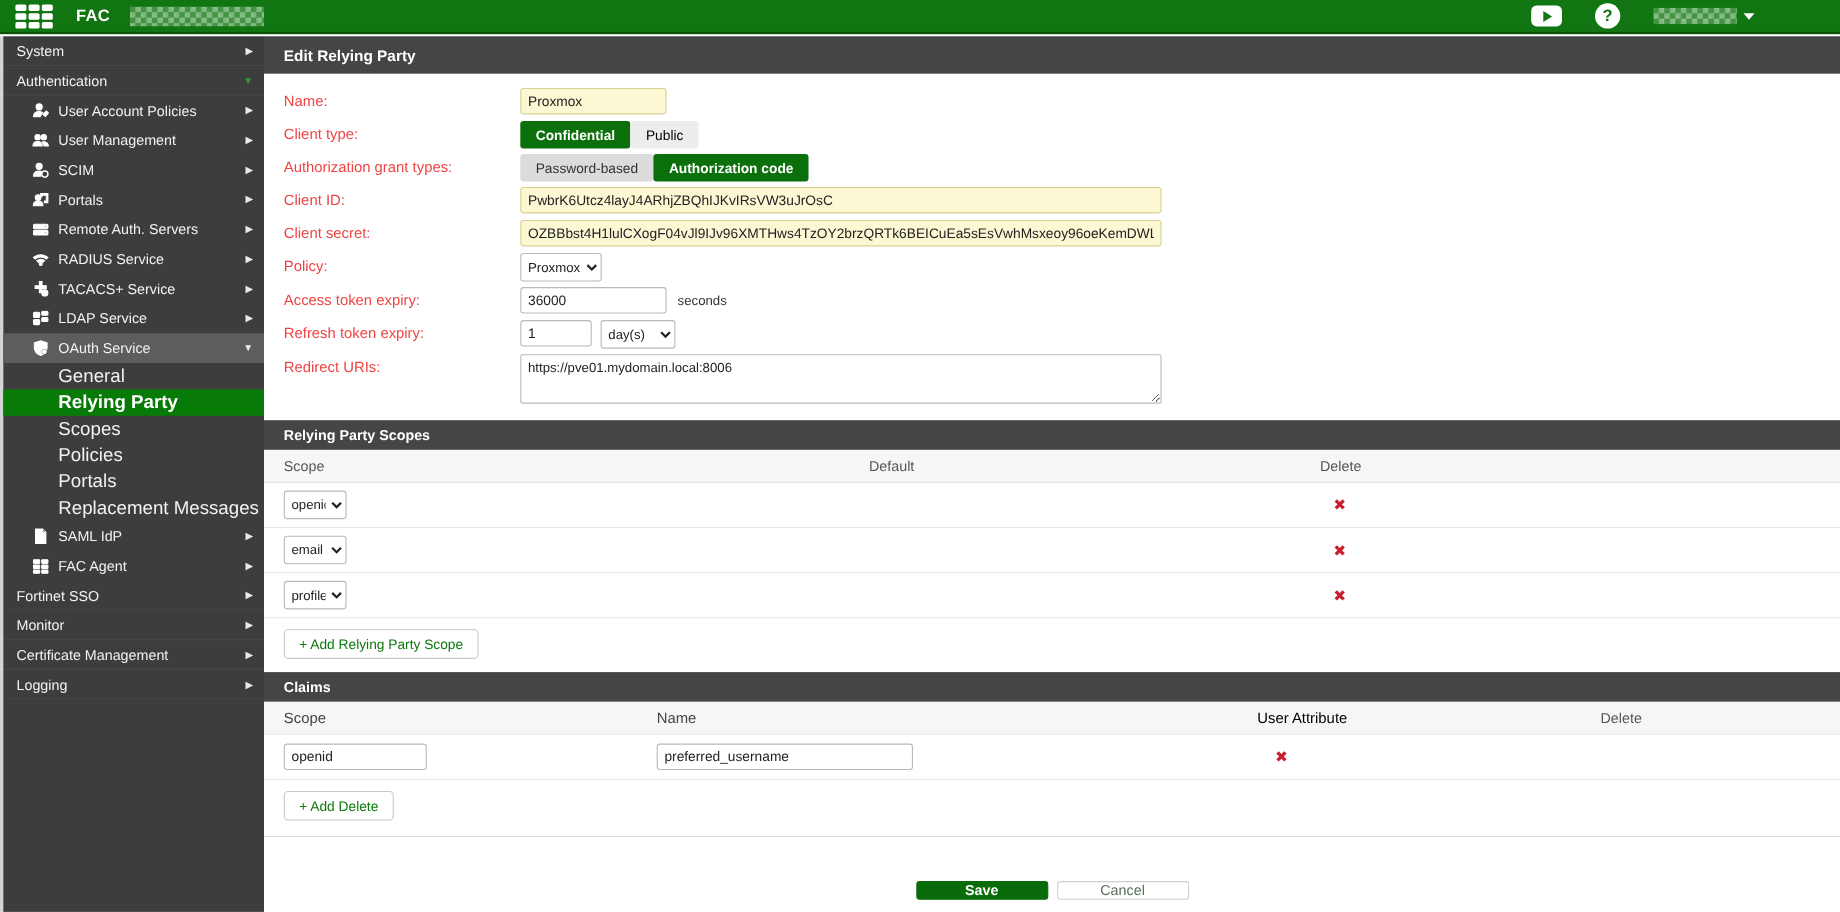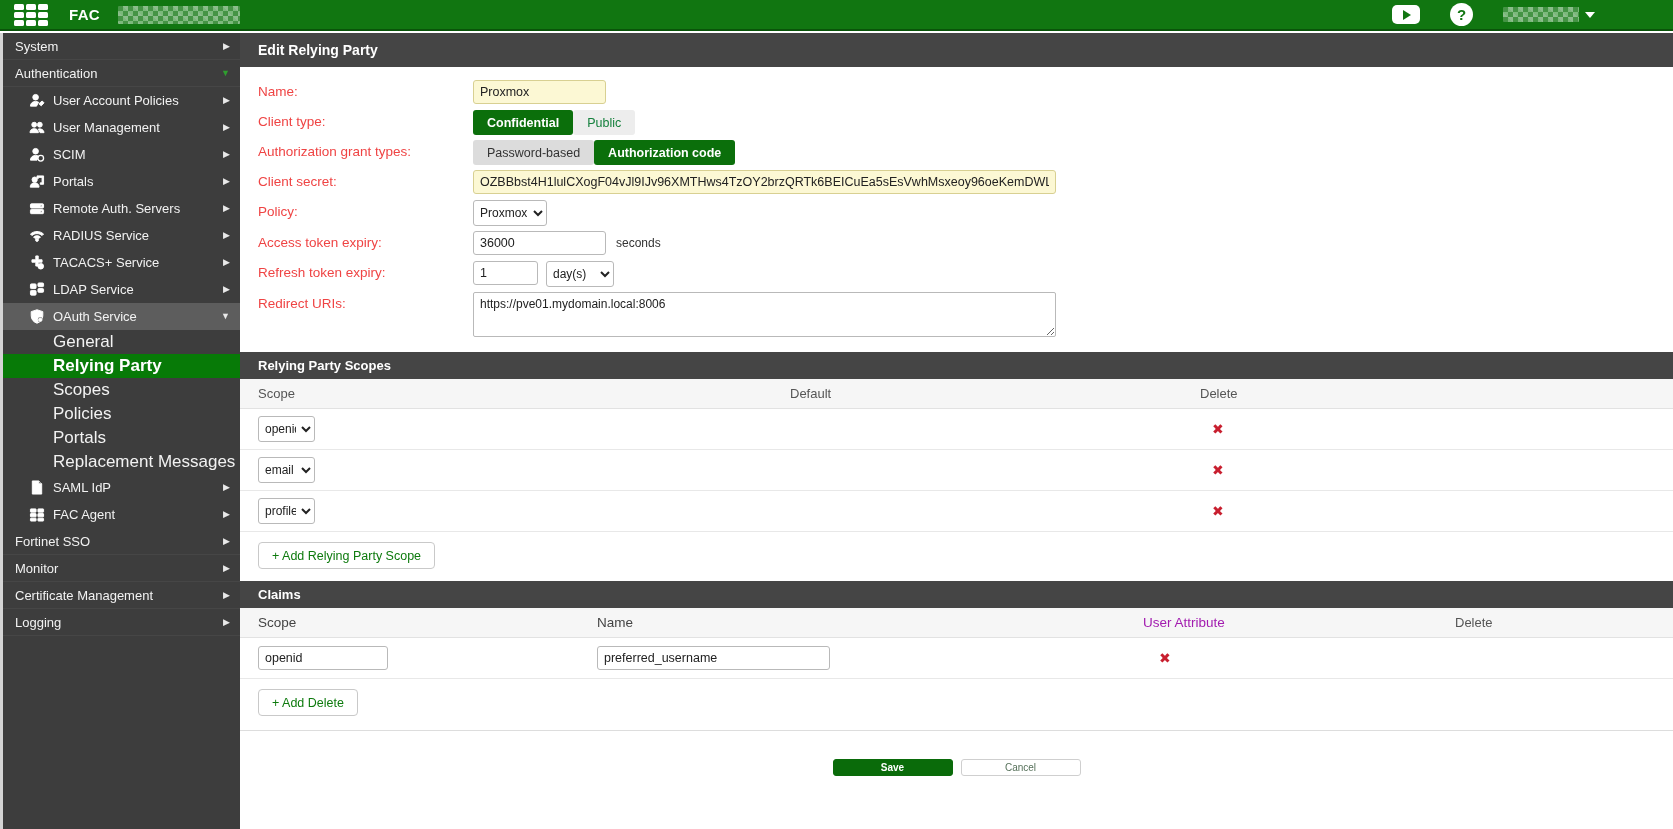--- a/index.html
+++ b/index.html
@@ -65,21 +65,21 @@
   .form-row { display:flex; align-items:flex-start; margin:5px 0; min-height:25px; }
   .form-row .lbl { width:215px; padding-top:4px; font-size:13.5px; color:#ef4444; }
   .inp { height:24px; border:1px solid #b9b9b9; border-radius:3px; font-size:12.5px;
     padding:0 6px; color:#222; font-family:inherit; }
   .inp.yellow { background:#fcf8d4; border-color:#d8d092; }
   .w-name { width:133px; } .w-wide { width:583px; } .w-small { width:65px; }
   .seg-group { display:flex; }
   .seg { height:25px; padding:0 14px; font-size:12.5px; display:flex; align-items:center;
     border-radius:3px; }
   .seg.on { background:#0b6f0b; color:#fff; font-weight:bold; }
-  .seg.off-disabled { background:#ededed; color:#15803d; }
+  .seg.off-disabled { background:#ededed; color:#000000; }
   .seg.off { background:#dcdcdc; color:#333; }
   select { height:26px; border:1px solid #b9b9b9; border-radius:3px; font-size:12px;
     background:#fff; color:#222; font-family:inherit; padding:0 2px; }
   .suffix { font-size:12px; color:#333; padding:5px 0 0 10px; }
   textarea.redirect { width:583px; height:45px; border:1px solid #b9b9b9; border-radius:2px;
     font-size:12px; color:#222; padding:4px 6px; font-family:inherit; resize:vertical; }
   .unit-select { margin-left:8px; width:68px; }
 
   
   .tbl-head { display:grid; height:30px; align-items:center; background:#f6f6f6;
@@ -94,22 +94,22 @@
   .del-x { color:#c81f2f; font-weight:bold; font-size:14px; padding-left:12px; cursor:default; }
   .add-btn { display:inline-flex; align-items:center; margin:10px 0 12px 18px; height:27px;
     padding:0 13px; background:#fff; border:1px solid #c9c9c9; border-radius:4px;
     color:#0d7a0d; font-size:12.5px; cursor:default; }
   .scope-select { width:57px; }
   .attr-select { width:120px; }
 
   
   .footer { border-top:1px solid #ddd; margin-top:2px; padding:28px 0 0 0;
     display:flex; justify-content:center; gap:8px; }
-  .btn { height:17px; width:120px; border-radius:3px; font-size:10px;
-    display:flex; align-items:center; justify-content:center; cursor:default; }
+  .btn { height:17px; width:120px; border-radius:3px; font-size:13px;
+    display:flex; align-items:center; justify-content:center; cursor:default;margin-top:12px; }
   .btn.save { background:#0a6b0a; color:#fff; font-weight:bold; border:1px solid #0a6b0a; }
   .btn.cancel { background:#fff; color:#56715a; border:1px solid #cfcfcf; }
 
   .svgdefs { position:absolute; width:0; height:0; overflow:hidden; }
 </style>
 </head>
 <body>
 
 <svg class="svgdefs" xmlns="http://www.w3.org/2000/svg">
   <symbol id="i-user" viewBox="0 0 16 16">
@@ -359,20 +359,24 @@
       </div>
     </div>
     <div class="form-row">
       <span class="lbl">Authorization grant types:</span>
       <div class="seg-group">
         <span class="seg off">Password-based</span>
         <span class="seg on">Authorization code</span>
       </div>
     </div>
     <div class="form-row">
+      <span class="lbl">Client ID:</span>
+      <input class="inp yellow w-wide" value="PwbrK6Utcz4layJ4ARhjZBQhIJKvIRsVW3uJrOsC" style="">
+    </div>
+    <div class="form-row">
       <span class="lbl">Client secret:</span>
       <input class="inp yellow w-wide" value="OZBBbst4H1lulCXogF04vJl9IJv96XMTHws4TzOY2brzQRTk6BEICuEa5sEsVwhMsxeoy96oeKemDWLPcXFmo7SU7R" style="">
     </div>
     <div class="form-row">
       <span class="lbl">Policy:</span>
       <select>
         <option>Proxmox</option>
       </select>
     </div>
     <div class="form-row">
@@ -415,21 +419,21 @@
     <span class="del-x">✖</span>
   </div>
   <div>
     <span class="add-btn">+ Add Relying Party Scope</span>
   </div>
 
   <div class="section-bar">Claims</div>
   <div class="tbl-head claims-cols">
     <span style="font-size:13.5px;color:#444;">Scope</span>
     <span style="font-size:13.5px;color:#444;">Name</span>
-    <span style="font-size:13.5px;color:#a21caf;">User Attribute</span>
+    <span style="font-size:13.5px;color:#000000;">User Attribute</span>
     <span>Delete</span>
   </div>
   <div class="tbl-row claims-cols">
     <span><input class="inp" style="width: 130px;" value="openid"></span>
     <span><input class="inp" style="width: 233px;" value="preferred_username"></span>
     <span class="del-x" style="padding-left:16px;">✖</span>
   </div>
   <div>
     <span class="add-btn">+ Add Delete</span>
   </div>

